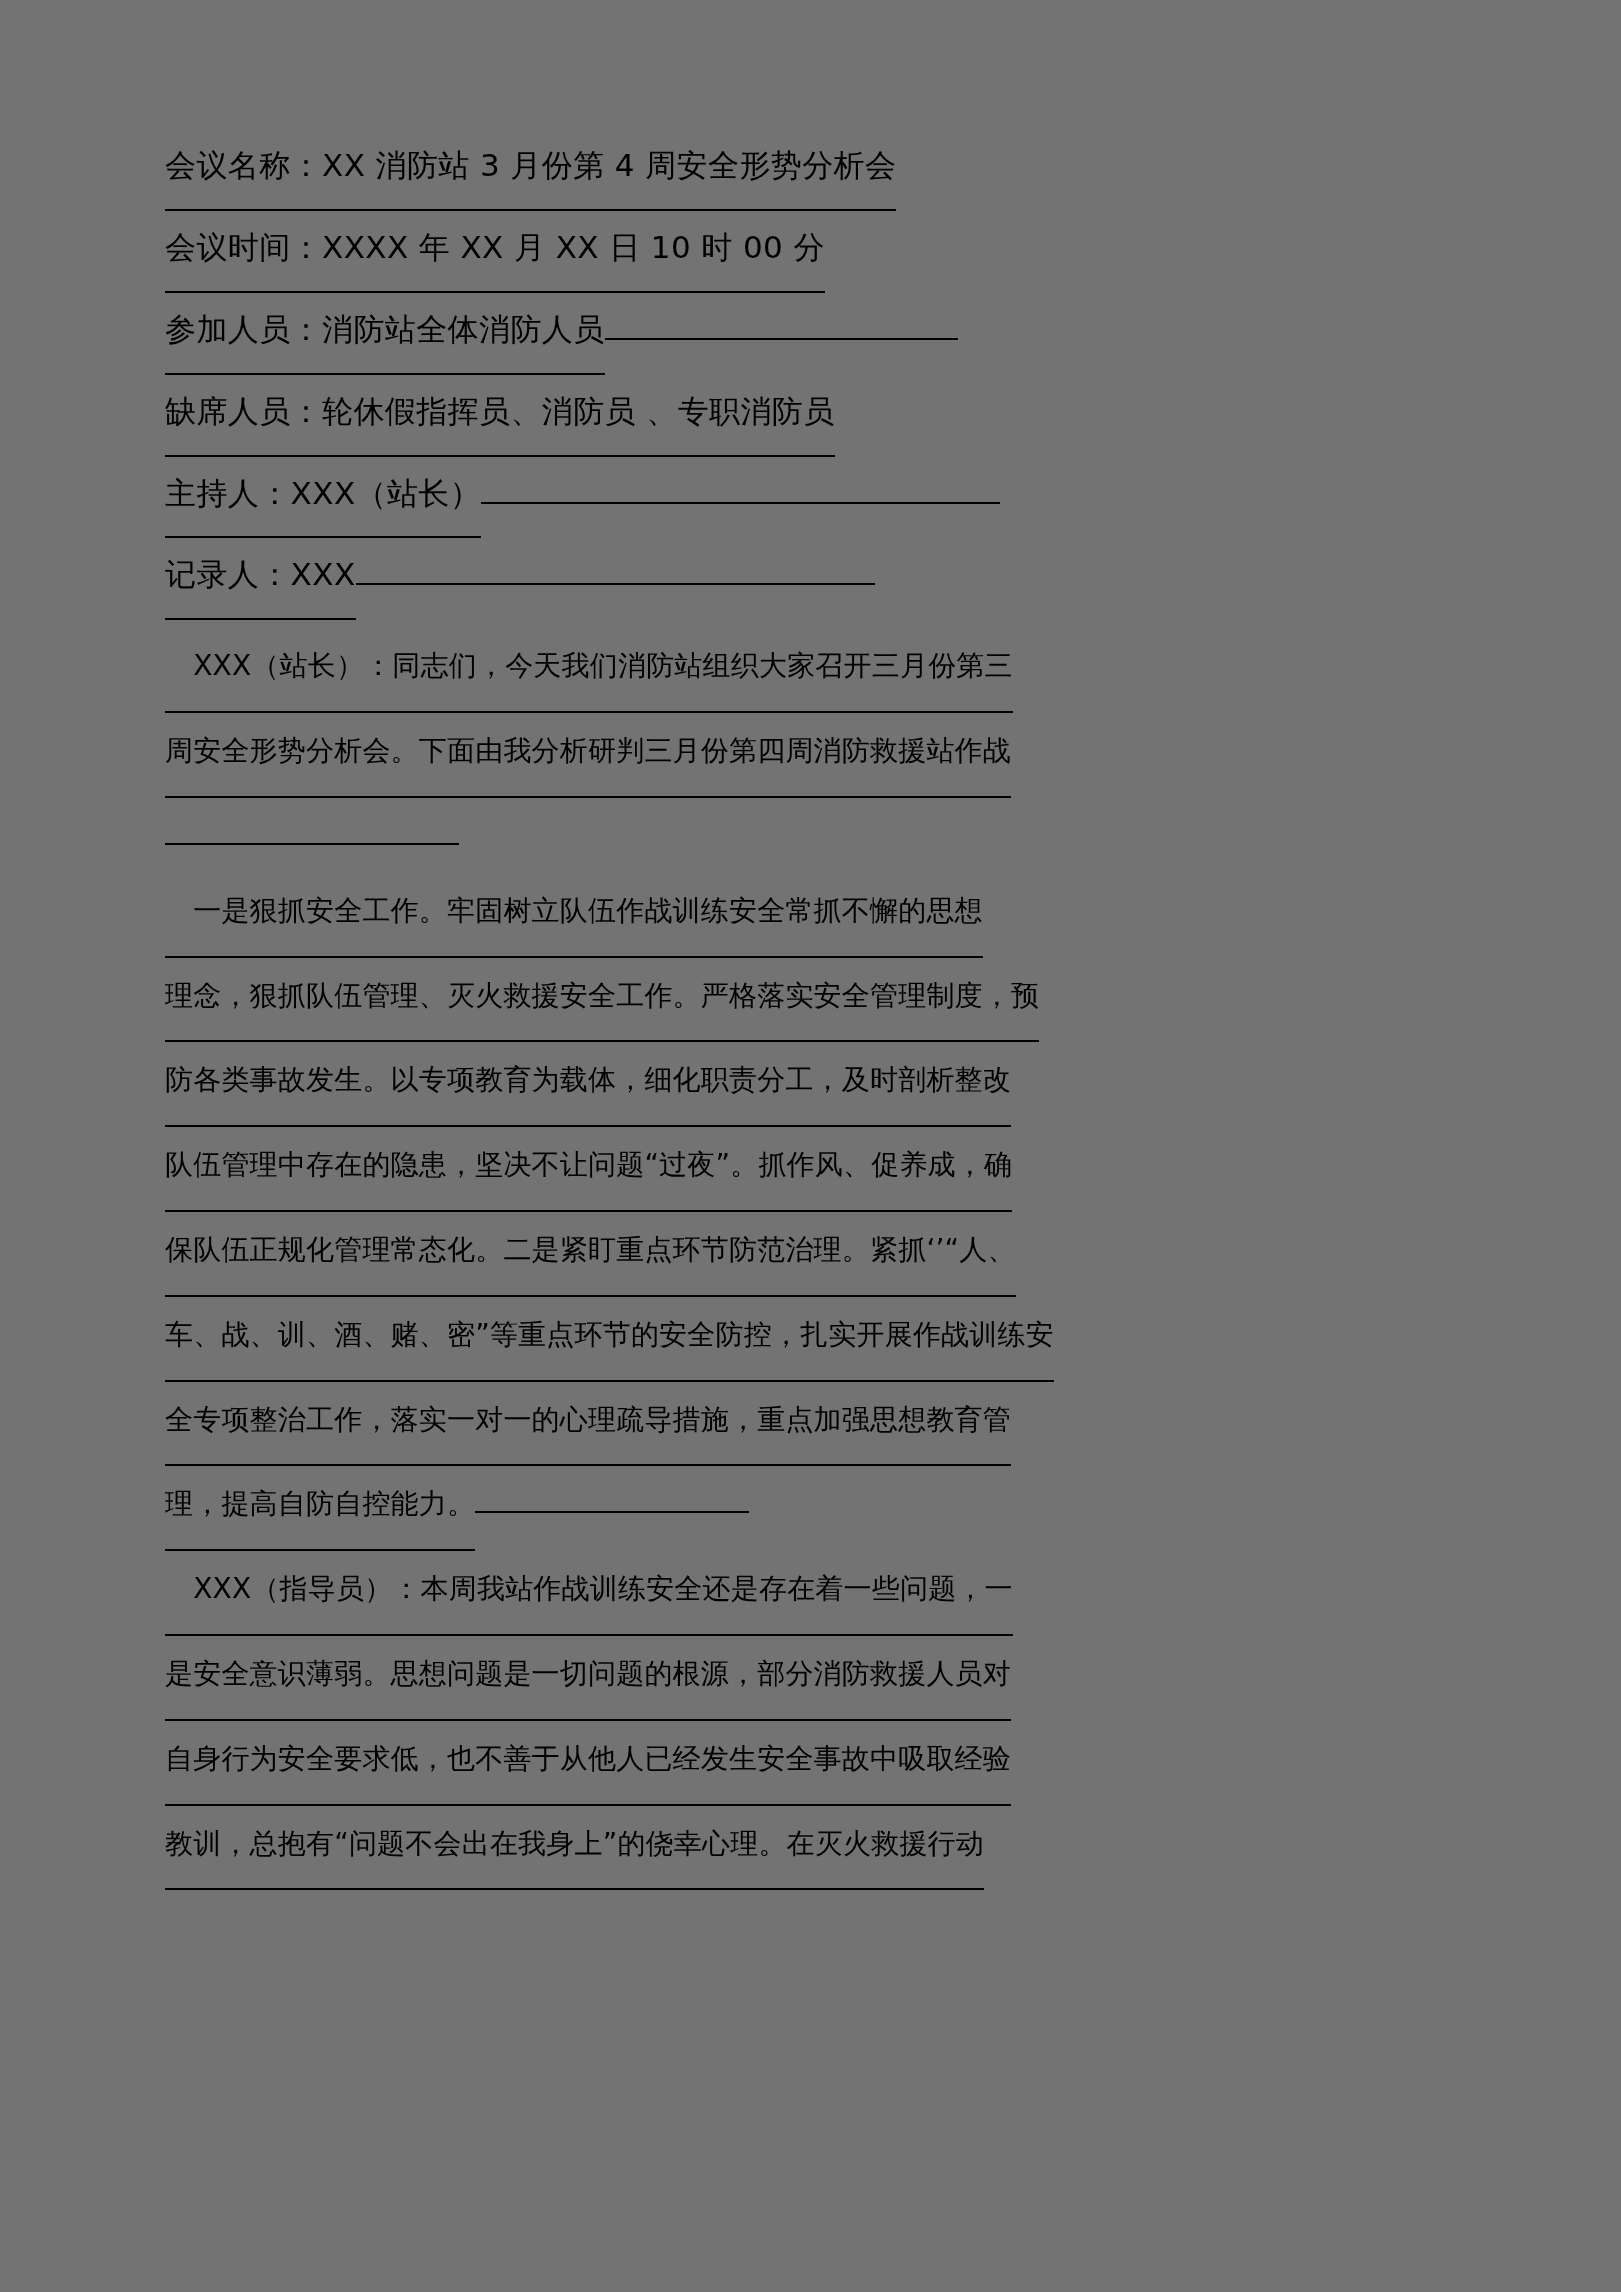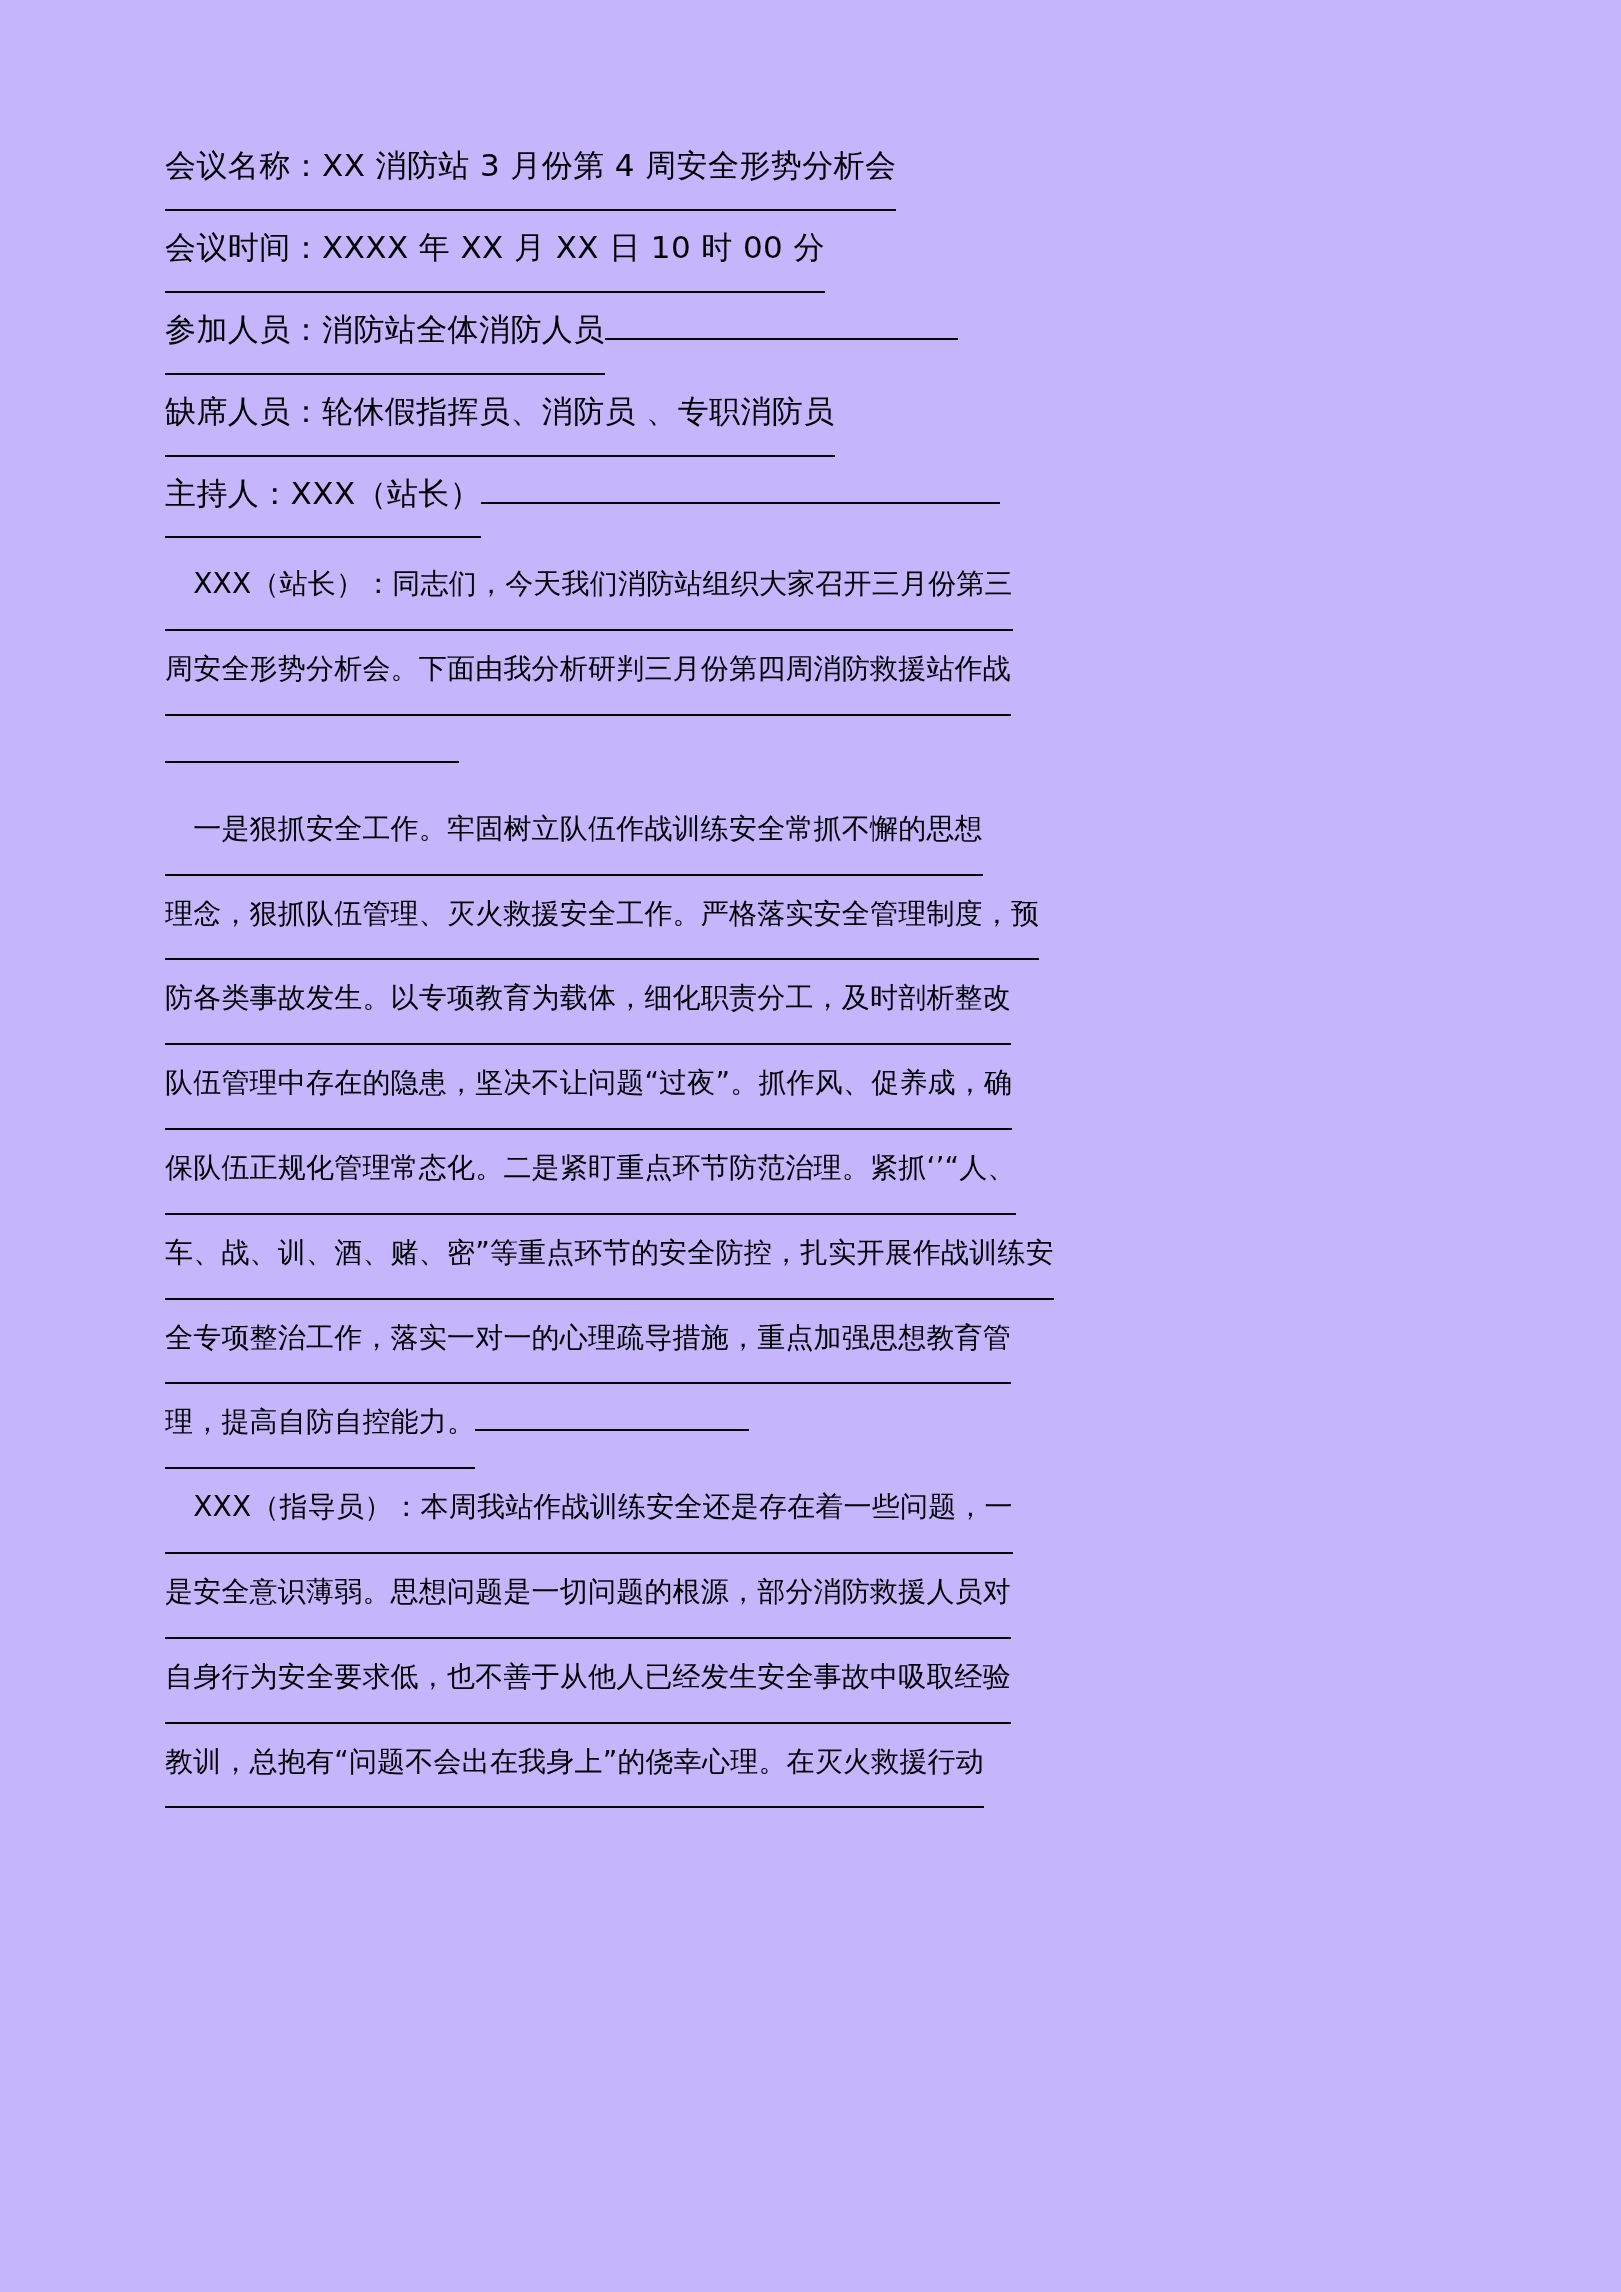--- a/index.html
+++ b/index.html
@@ -8,21 +8,21 @@
     background: #ffffff;
   }
   body {
     font-family: "DejaVu Sans", "Liberation Sans", sans-serif;
     color: #000000;
   }
   .page {
     position: relative;
     width: 1621px;
     height: 2293px;
-    background: #c4b5fd;
+    background: #737373;
     box-sizing: border-box;
     overflow: hidden;
     padding-left: 46px;
   }
   .content {
     position: absolute;
     left: 165px;
     top: 129px;
     width: 1304px;
   }
@@ -88,20 +88,23 @@
     </div>
 
     <div class="field-line">
       <span class="u">缺席人员：</span><span class="u">轮休假指挥员、消防员 、专职消防员</span>
     </div>
 
     <div class="field-line">
       <span class="u">主持人：</span><span class="u">XXX（站长）</span><span class="fill" style="width:519px"></span>
     </div>
 
+    <div class="field-line">
+      <span class="u">记录人：</span><span class="u">XXX</span><span class="fill" style="width:519px"></span>
+    </div>
 
     <div class="spacer-sm"></div>
 
     <div class="body-line">
       <span class="u">　XXX（站长）：同志们，今天我们消防站组织大家召开三月份第三</span>
     </div>
     <div class="body-line">
       <span class="u">周安全形势分析会。下面由我分析研判三月份第四周消防救援站作战</span>
     </div>
     <div class="body-line">

